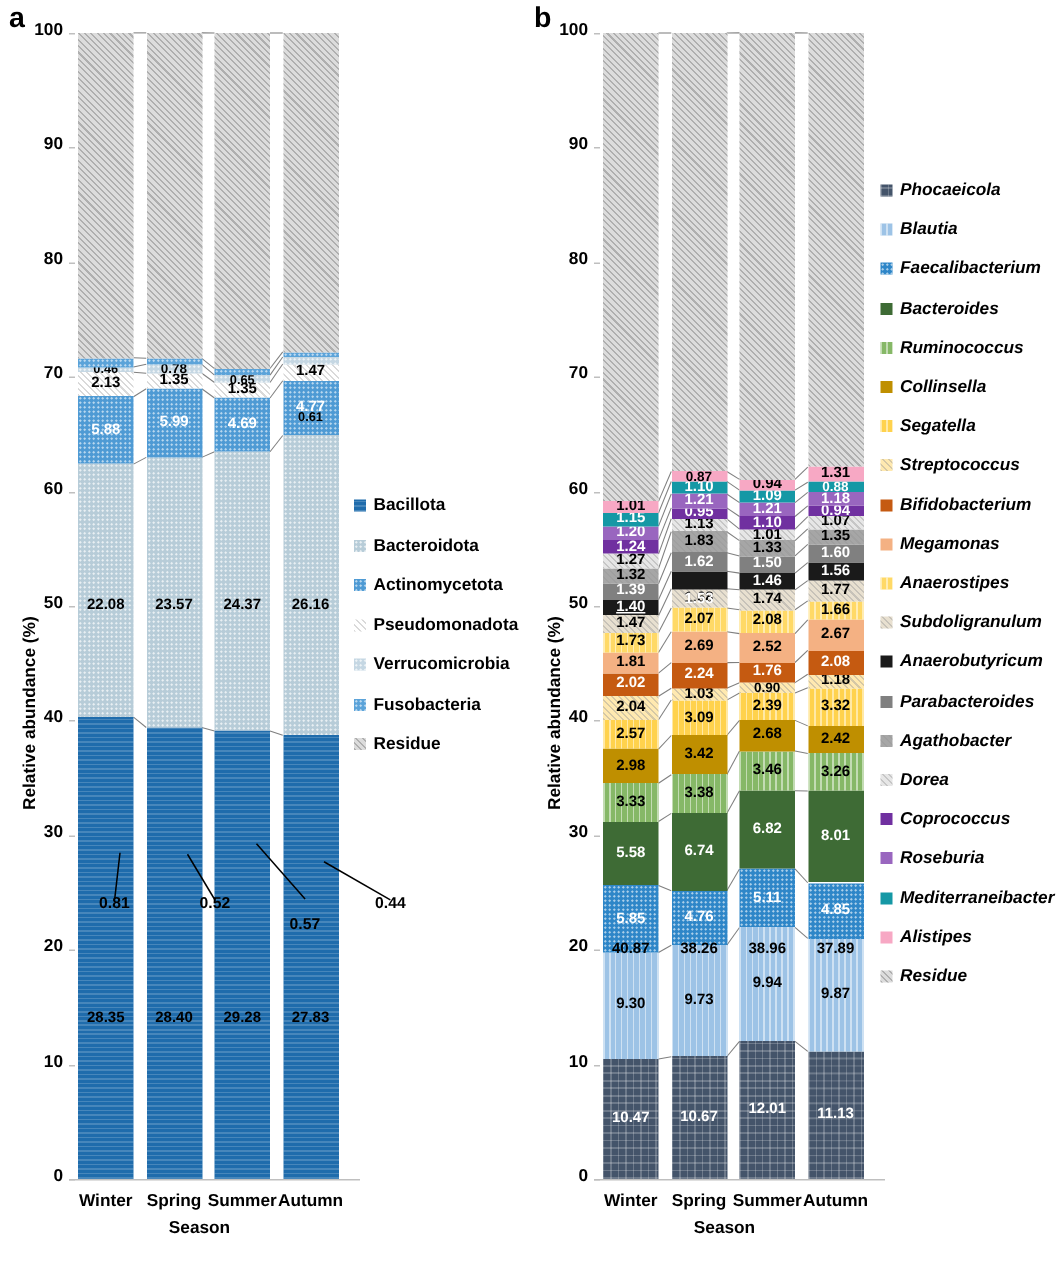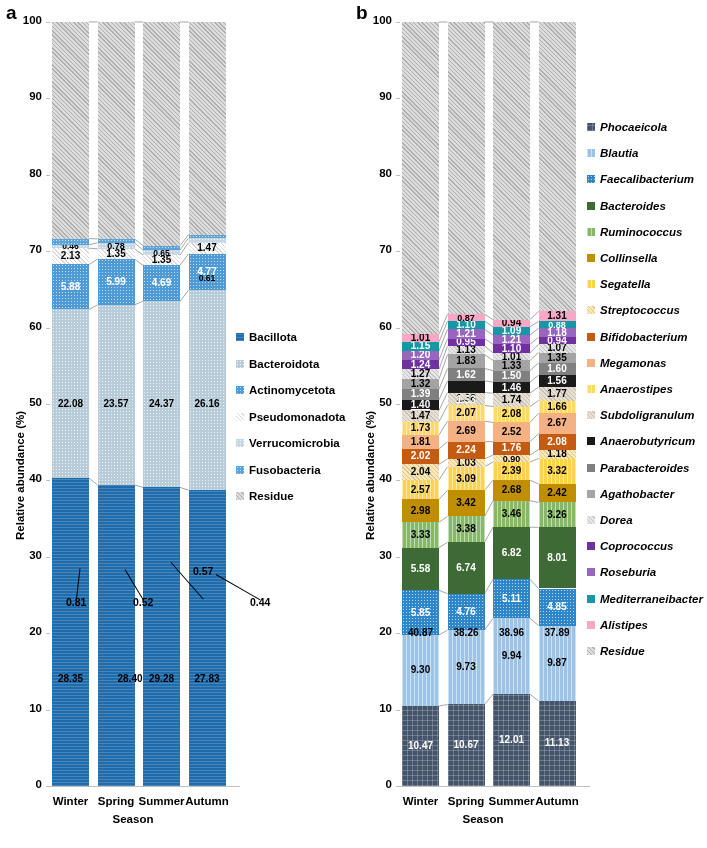--- a/index.html
+++ b/index.html
@@ -148,30 +148,30 @@
       <div class="seglabel" style="left: 161.5px; top: 252.537px; color: rgb(0, 0, 0); font-size: 8.5px; position: absolute; transform: translate(-50%, -50%);">0.65</div>
       <div class="seg" style="background-color: rgb(197, 215, 227); background-image: radial-gradient(rgba(255, 255, 255, 0.75) 0.6px, rgba(255, 255, 255, 0) 0.7px); background-size: 3px 3px; position: absolute; left: 188.5px; width: 37px; top: 237.983px; height: 4.6604px;"></div>
       <div class="seglabel" style="left: 207px; top: 238px; color: rgb(0, 0, 0); font-size: 8.5px; position: absolute; transform: translate(-50%, -50%); margin-top: 40px;">0.61</div>
       <div class="seg" style="background-color: rgb(91, 163, 217); background-image: radial-gradient(rgba(255, 255, 255, 0.65) 0.6px, rgba(255, 255, 255, 0) 0.7px); background-size: 3px 3px; position: absolute; left: 52px; width: 37px; top: 238.518px; height: 6.1884px;"></div>
       <div class="seg" style="background-color: rgb(91, 163, 217); background-image: radial-gradient(rgba(255, 255, 255, 0.65) 0.6px, rgba(255, 255, 255, 0) 0.7px); background-size: 3px 3px; position: absolute; left: 97.5px; width: 37px; top: 238.9px; height: 3.9728px;"></div>
       <div class="seg" style="background-color: rgb(91, 163, 217); background-image: radial-gradient(rgba(255, 255, 255, 0.65) 0.6px, rgba(255, 255, 255, 0) 0.7px); background-size: 3px 3px; position: absolute; left: 143px; width: 37px; top: 245.699px; height: 4.3548px;"></div>
       <div class="seg" style="background-color: rgb(91, 163, 217); background-image: radial-gradient(rgba(255, 255, 255, 0.65) 0.6px, rgba(255, 255, 255, 0) 0.7px); background-size: 3px 3px; position: absolute; left: 188.5px; width: 37px; top: 234.621px; height: 3.3616px;"></div>
       <div class="seg" style="background-color: rgb(220, 220, 220); background-image: repeating-linear-gradient(45deg, rgba(120, 120, 120, 0.45) 0px, rgba(120, 120, 120, 0.45) 1px, rgba(255, 255, 255, 0) 1px, rgba(255, 255, 255, 0) 3px); position: absolute; left: 52px; width: 37px; top: 21.9236px; height: 216.594px;"></div>
       <div class="seglabel" style="left: 70.5px; top: 679.04px; color: rgb(0, 0, 0); position: absolute; transform: translate(-50%, -50%);">28.35</div>
       <div class="seg" style="background-color: rgb(220, 220, 220); background-image: repeating-linear-gradient(45deg, rgba(120, 120, 120, 0.45) 0px, rgba(120, 120, 120, 0.45) 1px, rgba(255, 255, 255, 0) 1px, rgba(255, 255, 255, 0) 3px); position: absolute; left: 97.5px; width: 37px; top: 21.9236px; height: 216.976px;"></div>
-      <div class="seglabel" style="left: 130px; top: 679.04px; color: rgb(0, 0, 0); position: absolute; transform: translate(-50%, -50%);">28.40</div>
+      <div class="seglabel" style="left: 116px; top: 679.04px; color: rgb(0, 0, 0); position: absolute; transform: translate(-50%, -50%);">28.40</div>
       <div class="seg" style="background-color: rgb(220, 220, 220); background-image: repeating-linear-gradient(45deg, rgba(120, 120, 120, 0.45) 0px, rgba(120, 120, 120, 0.45) 1px, rgba(255, 255, 255, 0) 1px, rgba(255, 255, 255, 0) 3px); position: absolute; left: 143px; width: 37px; top: 22px; height: 223.699px;"></div>
       <div class="seglabel" style="left: 161.5px; top: 679.04px; color: rgb(0, 0, 0); position: absolute; transform: translate(-50%, -50%);">29.28</div>
       <div class="seg" style="background-color: rgb(220, 220, 220); background-image: repeating-linear-gradient(45deg, rgba(120, 120, 120, 0.45) 0px, rgba(120, 120, 120, 0.45) 1px, rgba(255, 255, 255, 0) 1px, rgba(255, 255, 255, 0) 3px); position: absolute; left: 188.5px; width: 37px; top: 22px; height: 212.621px;"></div>
       <div class="seglabel" style="left: 207px; top: 679.04px; color: rgb(0, 0, 0); position: absolute; transform: translate(-50%, -50%);">27.83</div>
       <div class="callout" style="left: 66px; top: 596px;">0.81</div>
       <div class="leader" style="left: 79.5px; top: 568.312px; width: 30.8871px; transform: rotate(96.5065deg);"></div>
       <div class="callout" style="left: 133px; top: 596px;">0.52</div>
       <div class="leader" style="left: 125px; top: 569.038px; width: 34.9535px; transform: rotate(59.0045deg);"></div>
-      <div class="callout" style="left: 193px; top: 565px;">0.57</div>
+      <div class="callout" style="left: 193px; top: 610px;">0.57</div>
       <div class="leader" style="left: 170.5px; top: 562.123px; width: 49.1542px; transform: rotate(48.6097deg);"></div>
       <div class="callout" style="left: 250px; top: 596px;">0.44</div>
       <div class="leader" style="left: 216px; top: 573.698px; width: 50.7562px; transform: rotate(29.9009deg);"></div>
     </div>
   <div class="legend" id="a-legend">
       <div class="legend-row" style="left: 236px; top: 330px; justify-content: center;">
         <span class="swatch" style="background-color: rgb(31, 108, 172); background-image: repeating-linear-gradient(0deg, rgba(255, 255, 255, 0.18) 0px, rgba(255, 255, 255, 0.18) 1px, rgba(255, 255, 255, 0) 1px, rgba(255, 255, 255, 0) 3px);"></span>
         <span class="legend-text">Bacillota</span>
       </div>
       <div class="legend-row" style="left: 236px; top: 356.5px;">

